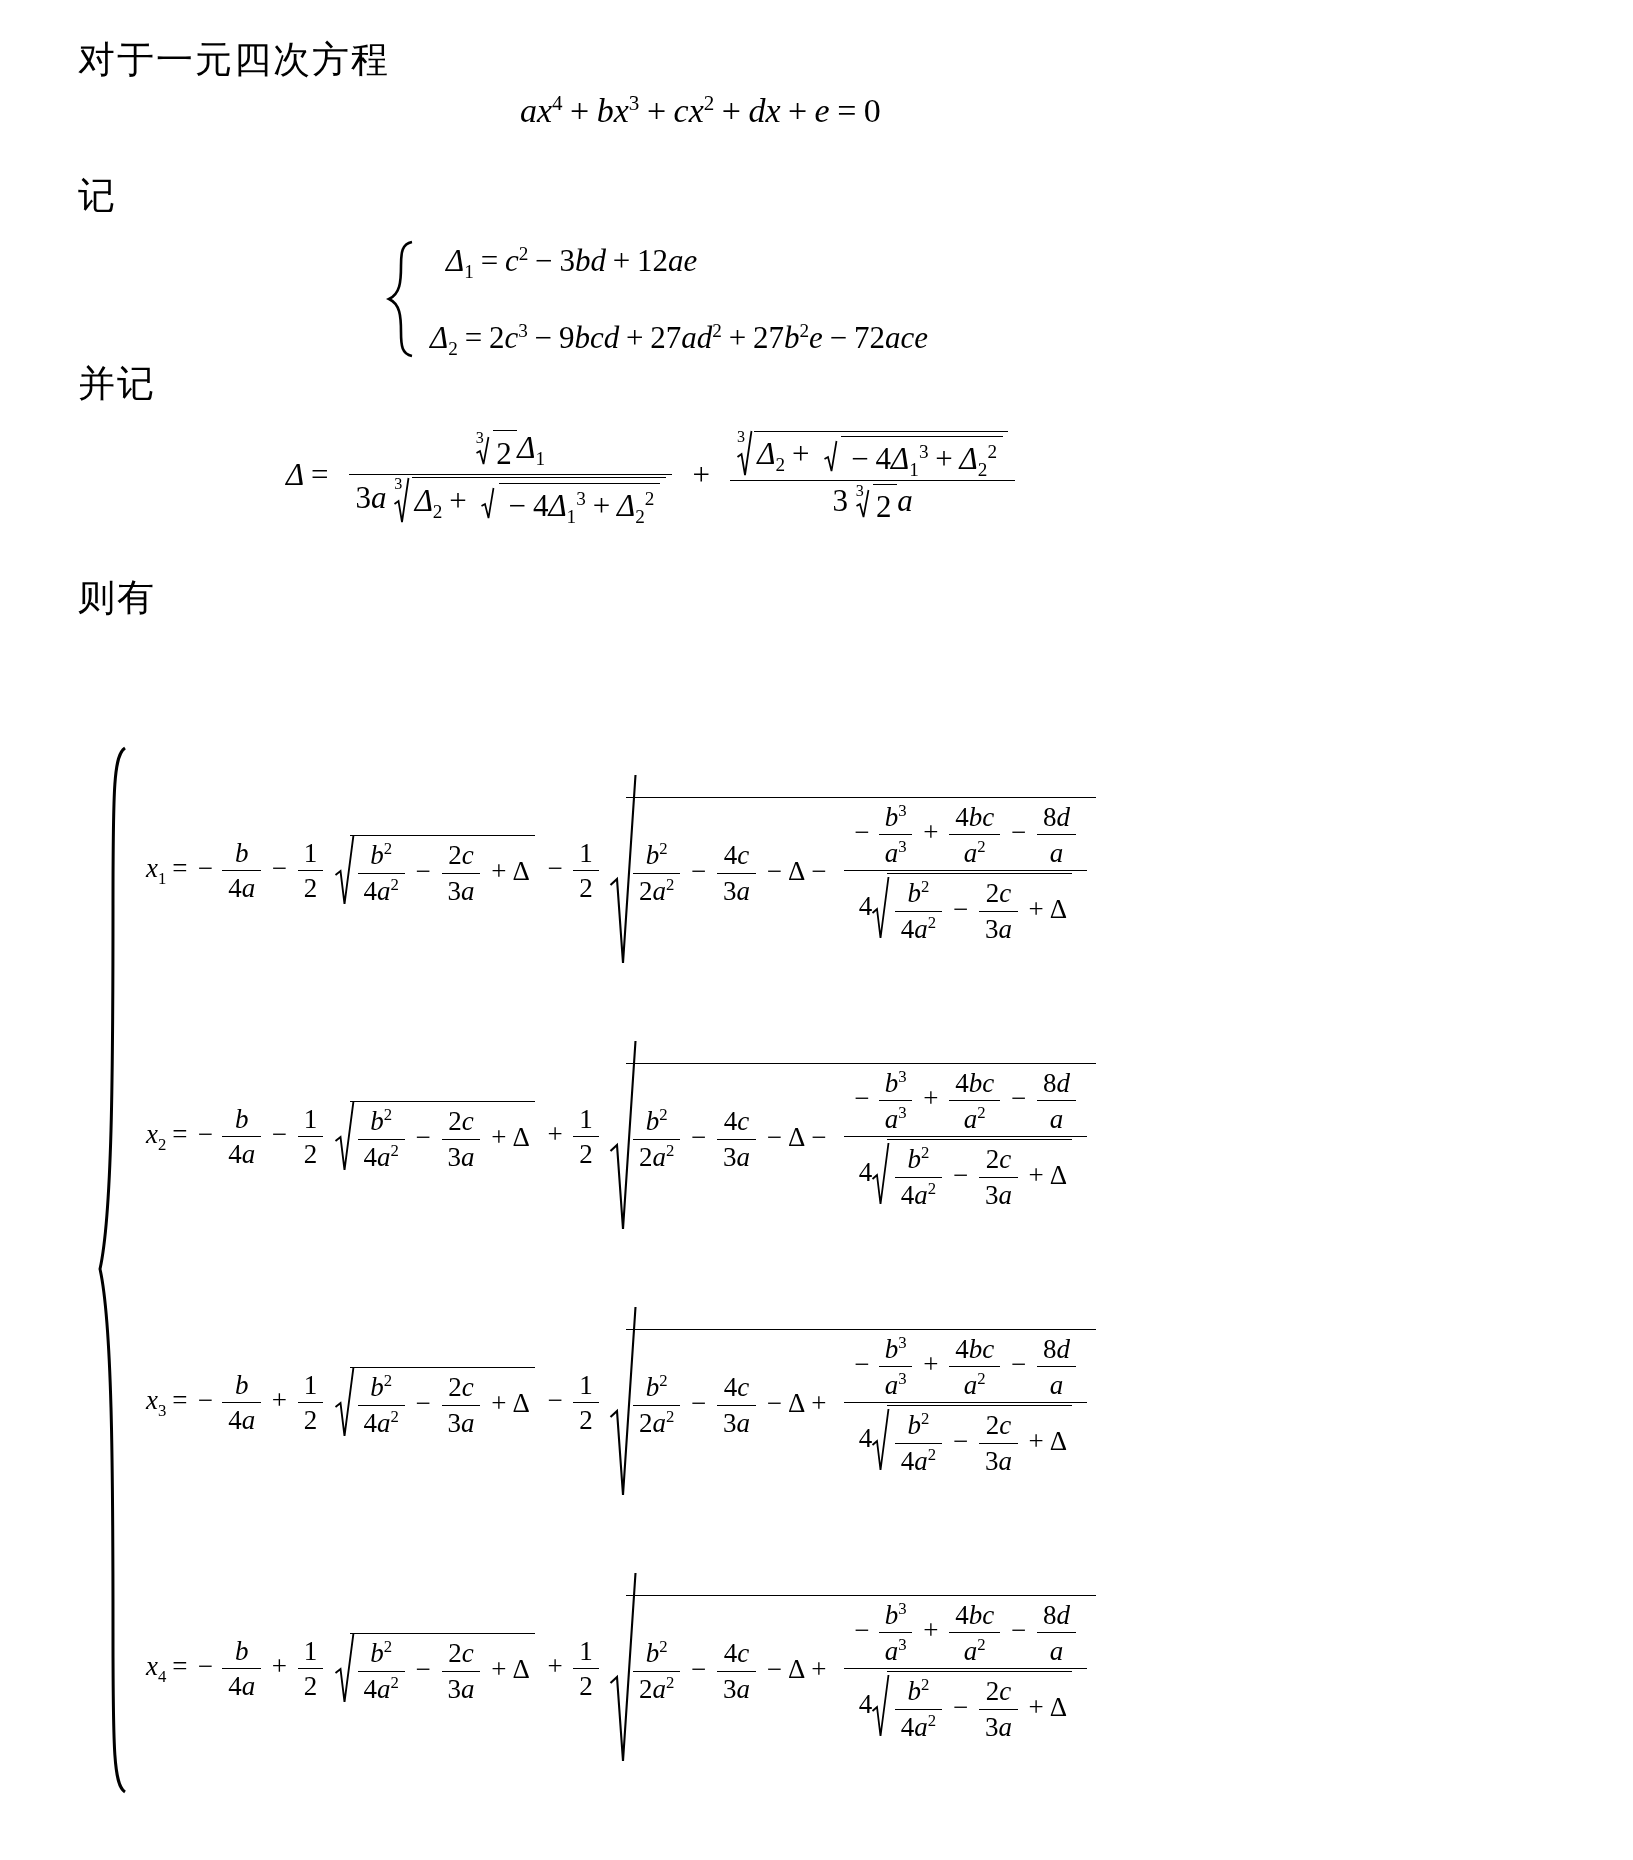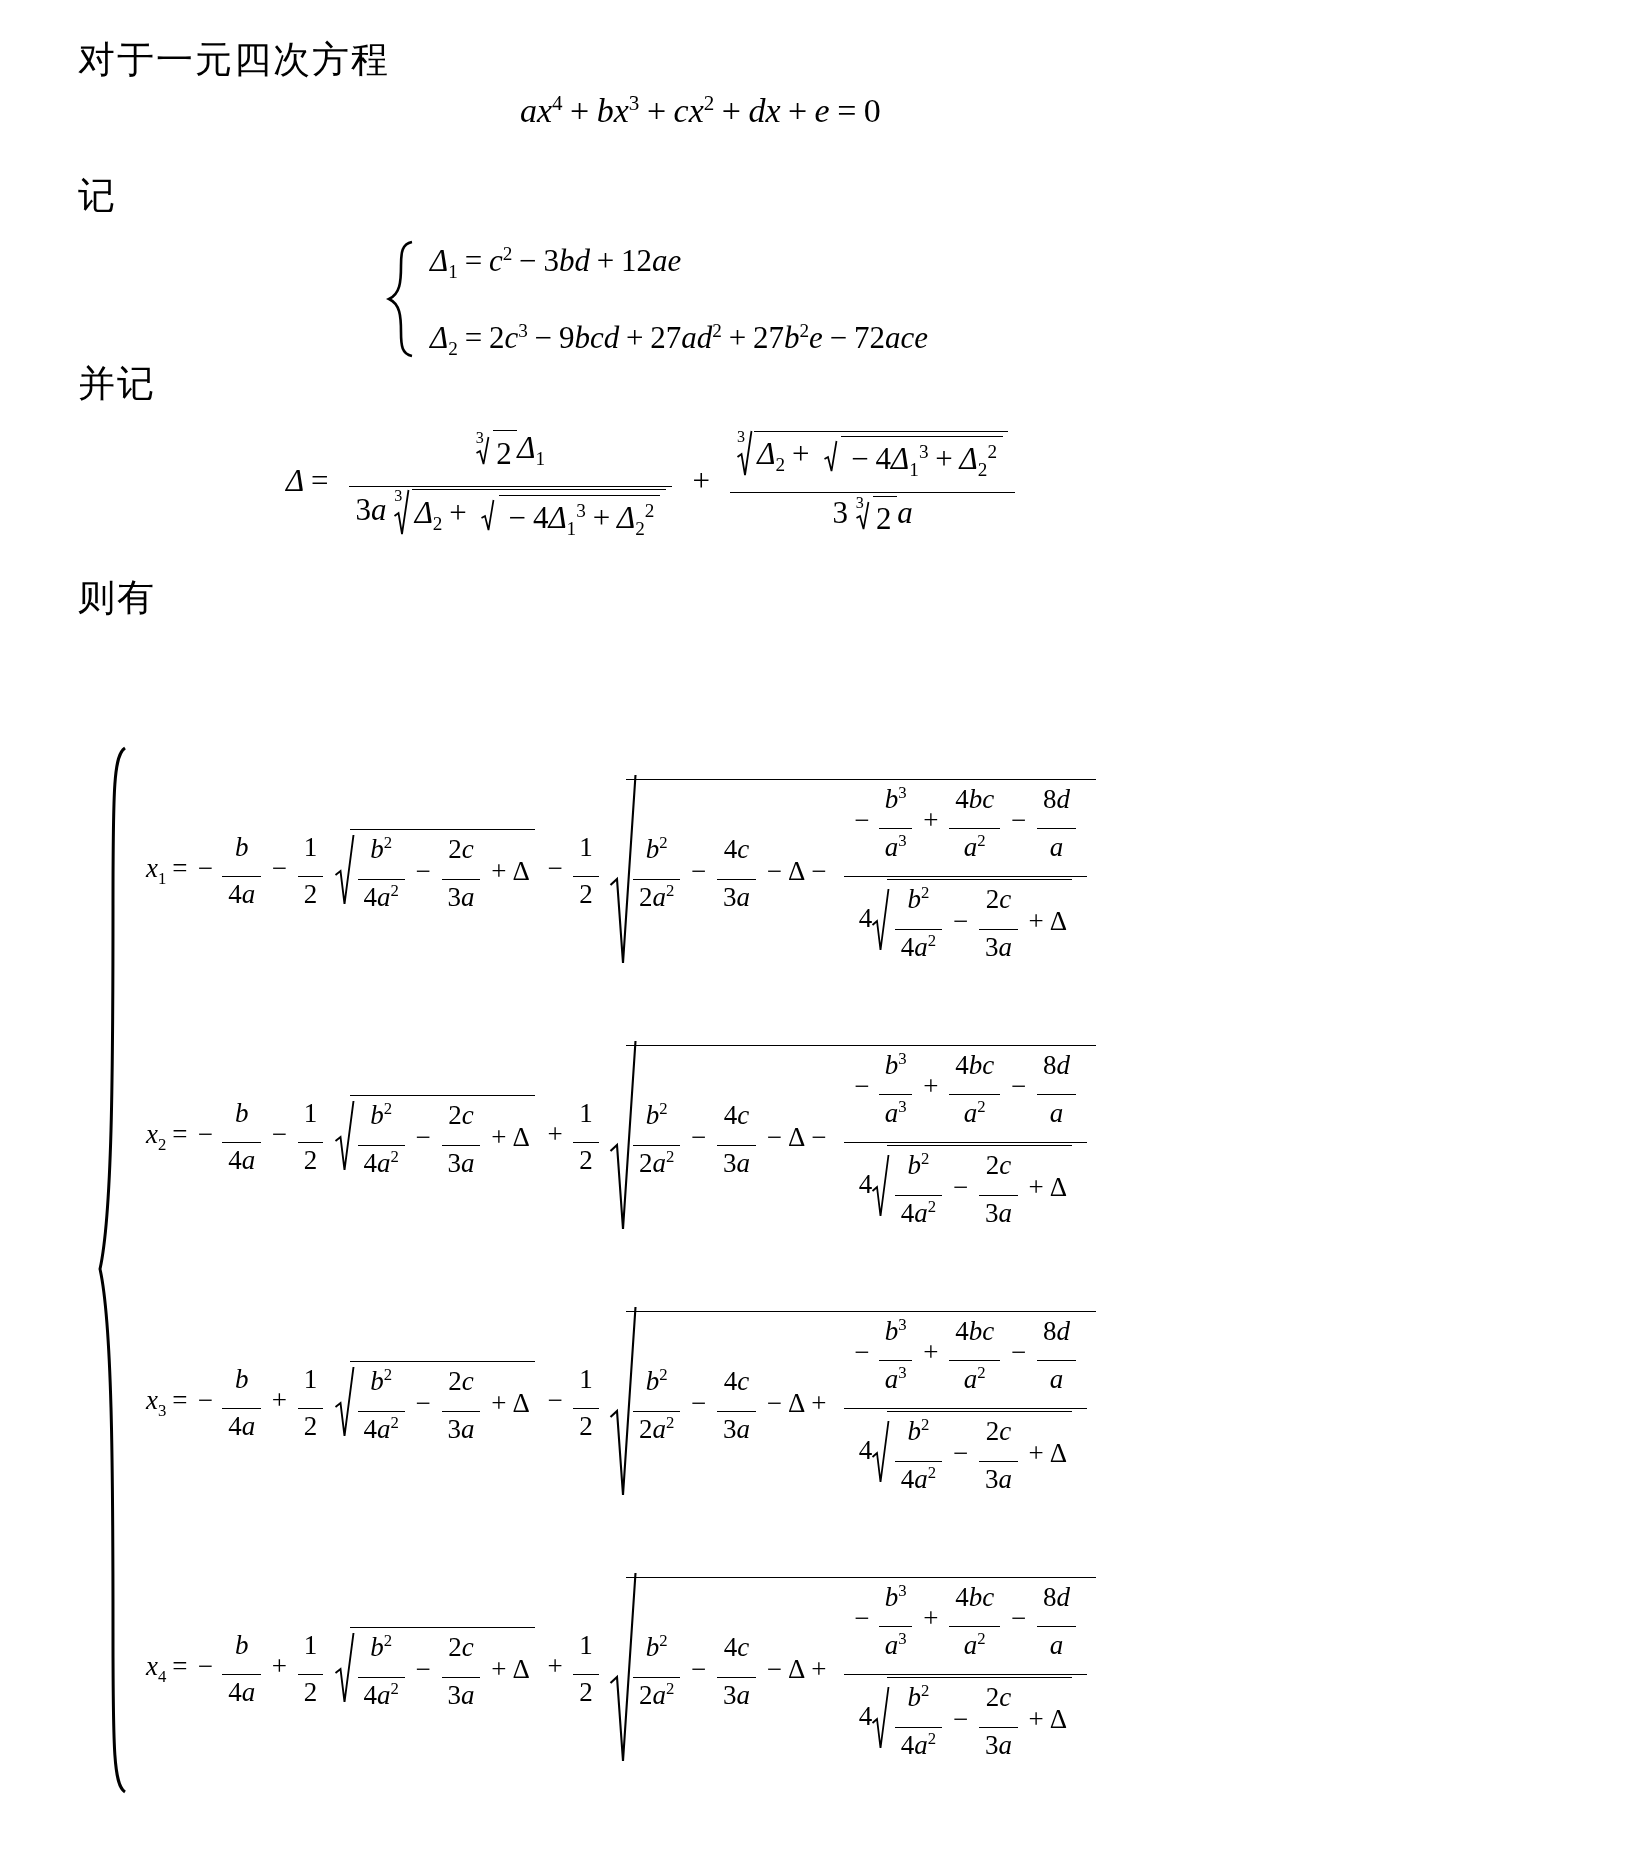--- a/index.html
+++ b/index.html
@@ -41,21 +41,21 @@
 
   
   .frac {
     display: inline-block;
     vertical-align: middle;
     text-align: center;
     position: relative;
     padding: 0 .18em;
   }
   .frac > .n { display: block; padding: 0 .22em .06em .22em; }
-  .frac > .d { display: block; padding: .08em .22em 0 .22em; border-top: 1.6px solid #000; margin-top: 12px; }
+  .frac > .d { display: block; padding: .08em .22em 0 .22em; border-top: 1.6px solid #000; }
 
   
   .rad { display: inline-block; vertical-align: middle; position: relative; white-space: nowrap; }
   .rad > .sign {
     display: inline-block;
     vertical-align: middle;
     position: relative;
     width: .56em;
   }
   .rad > .sign svg { display: block; overflow: visible; }
@@ -107,21 +107,21 @@
 
   <div class="b-ji cn">记</div>
 
   <div class="b-deltas">
     <div class="braced">
       <svg class="brace-svg" width="30" height="118" viewBox="0 0 30 118">
         <path d="M26 2 C16 4 15 12 15 26 C15 42 14 54 3 59 C14 64 15 76 15 92 C15 106 16 114 26 116" fill="none" stroke="#000" stroke-width="2.6"></path>
       </svg>
       <div class="brace-rows" style="padding-left:14px;">
 
-        <div class="eqline math" style="padding-bottom:18px;">
+        <div class="eqline math" style="padding-bottom:18px;margin-left:16px;">
           <span>Δ</span><sub class="e">1</sub><span class="op">=</span><span>c</span><sup class="e">2</sup><span class="op">−</span><span class="num">3</span><span>b</span><span>d</span><span class="op">+</span><span class="num">12</span><span>a</span><span>e</span>
         </div>
 
         <div class="eqline math" style="padding-top:18px;">
           <span>Δ</span><sub class="e">2</sub><span class="op">=</span><span class="num">2</span><span>c</span><sup class="e">3</sup><span class="op">−</span><span class="num">9</span><span>b</span><span>c</span><span>d</span><span class="op">+</span><span class="num">27</span><span>a</span><span>d</span><sup class="e">2</sup><span class="op">+</span><span class="num">27</span><span>b</span><sup class="e">2</sup><span>e</span><span class="op">−</span><span class="num">72</span><span>a</span><span>c</span><span>e</span>
         </div>
       </div>
     </div>
   </div>
 

